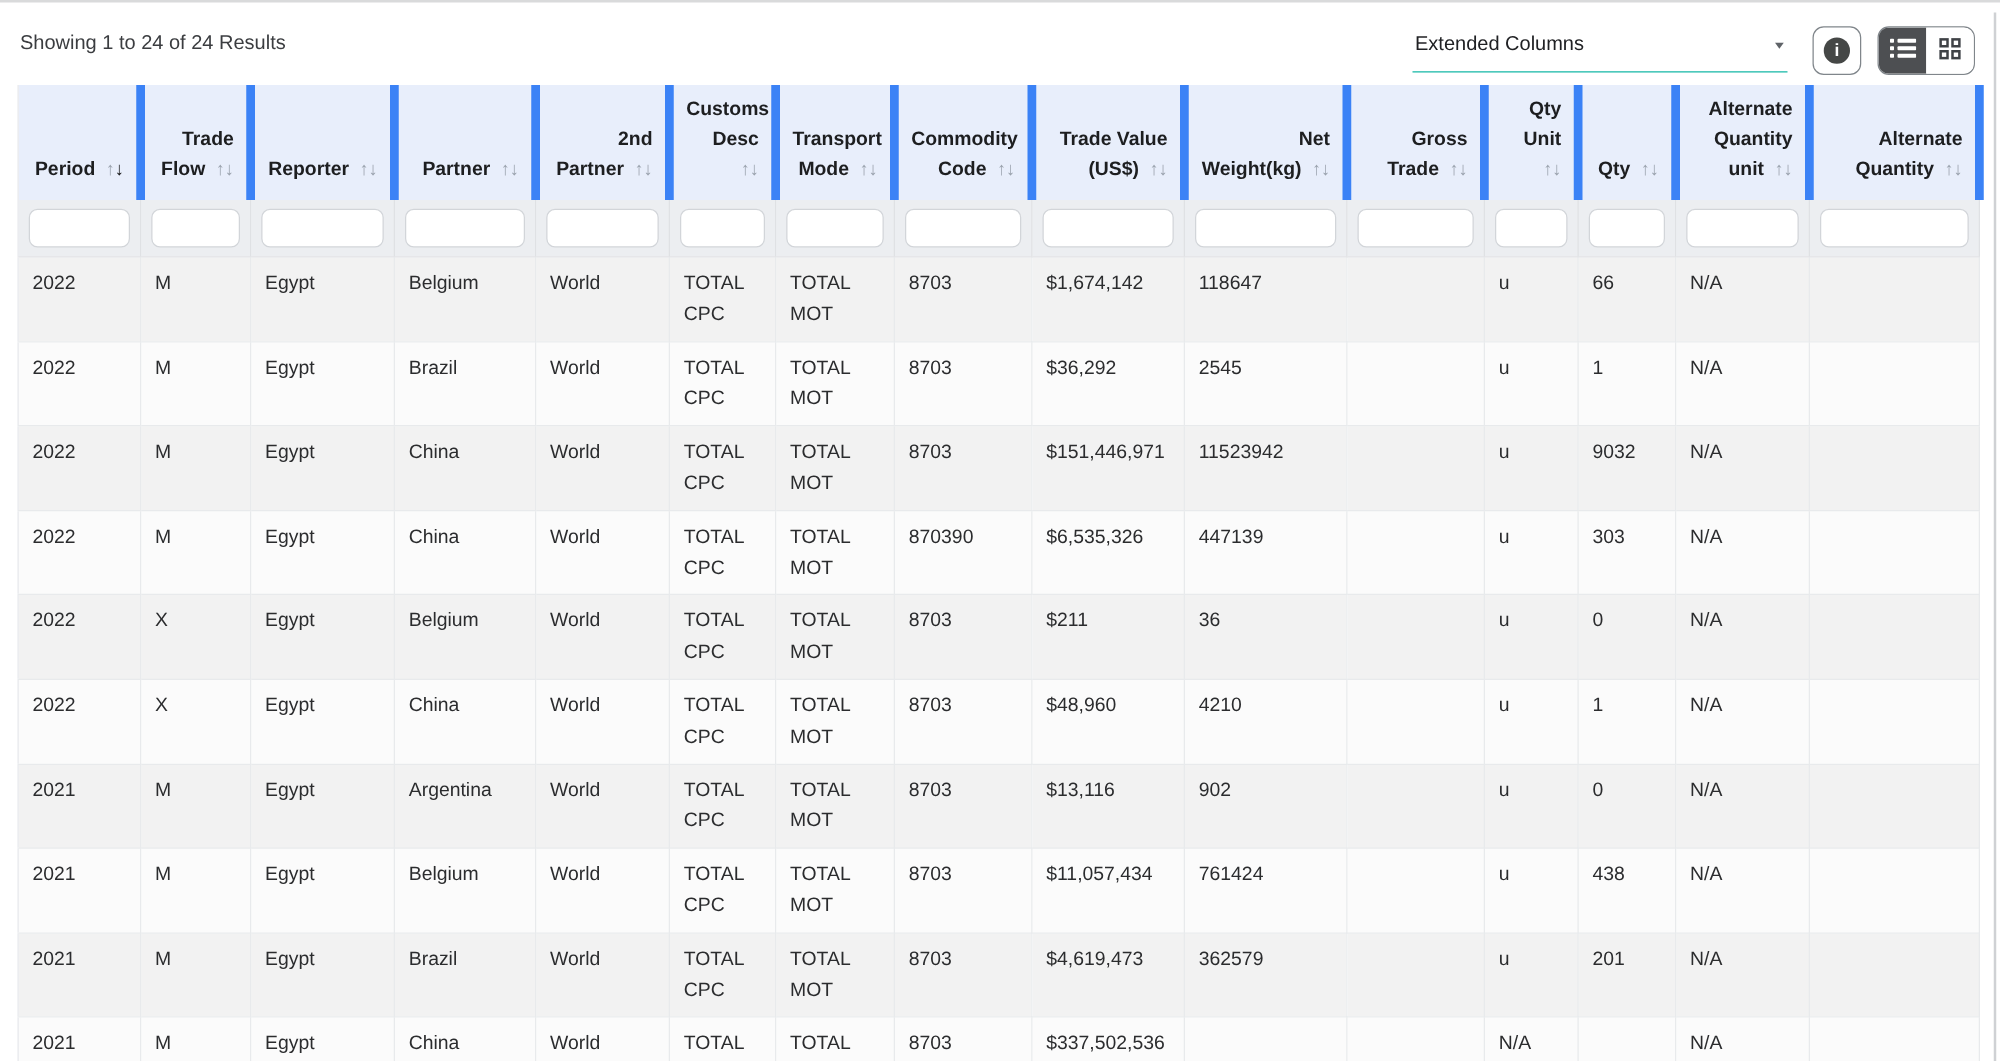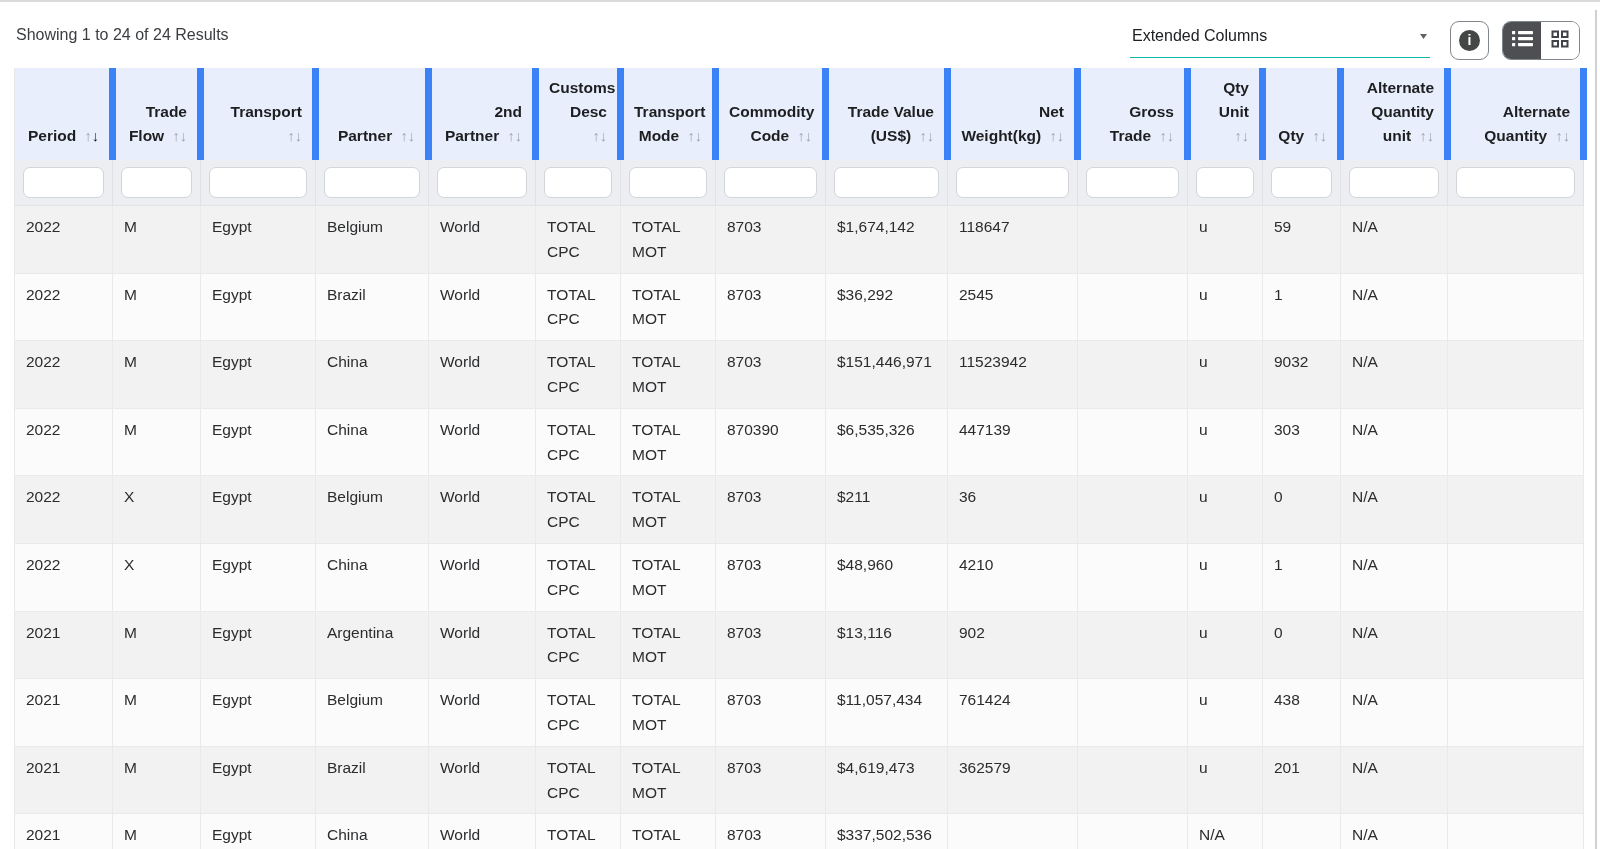--- a/index.html
+++ b/index.html
@@ -129,21 +129,21 @@
         <col style="width:110px">
         <col style="width:75px">
       <col style="width:78px">
         <col style="width:107px">
         <col style="width:136px">
     </colgroup>
     <thead>
       <tr id="header-row">
           <th class="hcell"><span>Period</span> <span class="arrows"><span class="arr">↑</span><span class="arr active">↓</span></span></th>
           <th class="hcell"><span>Trade Flow</span> <span class="arrows"><span class="arr">↑</span><span class="arr">↓</span></span></th>
-          <th class="hcell"><span>Transport</span> <span class="arrows"><span class="arr">↑</span><span class="arr">↓</span></span></th>
+          <th class="hcell"><span>Reporter</span> <span class="arrows"><span class="arr">↑</span><span class="arr">↓</span></span></th>
           <th class="hcell"><span>Partner</span> <span class="arrows"><span class="arr">↑</span><span class="arr">↓</span></span></th>
           <th class="hcell"><span>2nd Partner</span> <span class="arrows"><span class="arr">↑</span><span class="arr">↓</span></span></th>
           <th class="hcell"><span>Customs Desc</span> <span class="arrows"><span class="arr">↑</span><span class="arr">↓</span></span></th>
           <th class="hcell"><span>Transport Mode</span> <span class="arrows"><span class="arr">↑</span><span class="arr">↓</span></span></th>
           <th class="hcell"><span>Commodity Code</span> <span class="arrows"><span class="arr">↑</span><span class="arr">↓</span></span></th>
           <th class="hcell"><span>Trade Value (US$)</span> <span class="arrows"><span class="arr">↑</span><span class="arr">↓</span></span></th>
           <th class="hcell"><span>Net Weight(kg)</span> <span class="arrows"><span class="arr">↑</span><span class="arr">↓</span></span></th>
           <th class="hcell"><span>Gross Trade</span> <span class="arrows"><span class="arr">↑</span><span class="arr">↓</span></span></th>
           <th class="hcell"><span>Qty Unit</span> <span class="arrows"><span class="arr">↑</span><span class="arr">↓</span></span></th>
           <th class="hcell"><span>Qty</span> <span class="arrows"><span class="arr">↑</span><span class="arr">↓</span></span></th>
@@ -175,21 +175,21 @@
           <td>Egypt</td>
           <td>Belgium</td>
           <td>World</td>
           <td>TOTAL CPC</td>
           <td>TOTAL MOT</td>
           <td>8703</td>
           <td class="right">$1,674,142</td>
           <td class="right">118647</td>
           <td></td>
           <td>u</td>
-          <td class="right">59</td>
+          <td class="right">66</td>
           <td>N/A</td>
           <td></td>
         </tr>
         <tr class="even">
           <td>2022</td>
           <td>M</td>
           <td>Egypt</td>
           <td>Brazil</td>
           <td>World</td>
           <td>TOTAL CPC</td>

